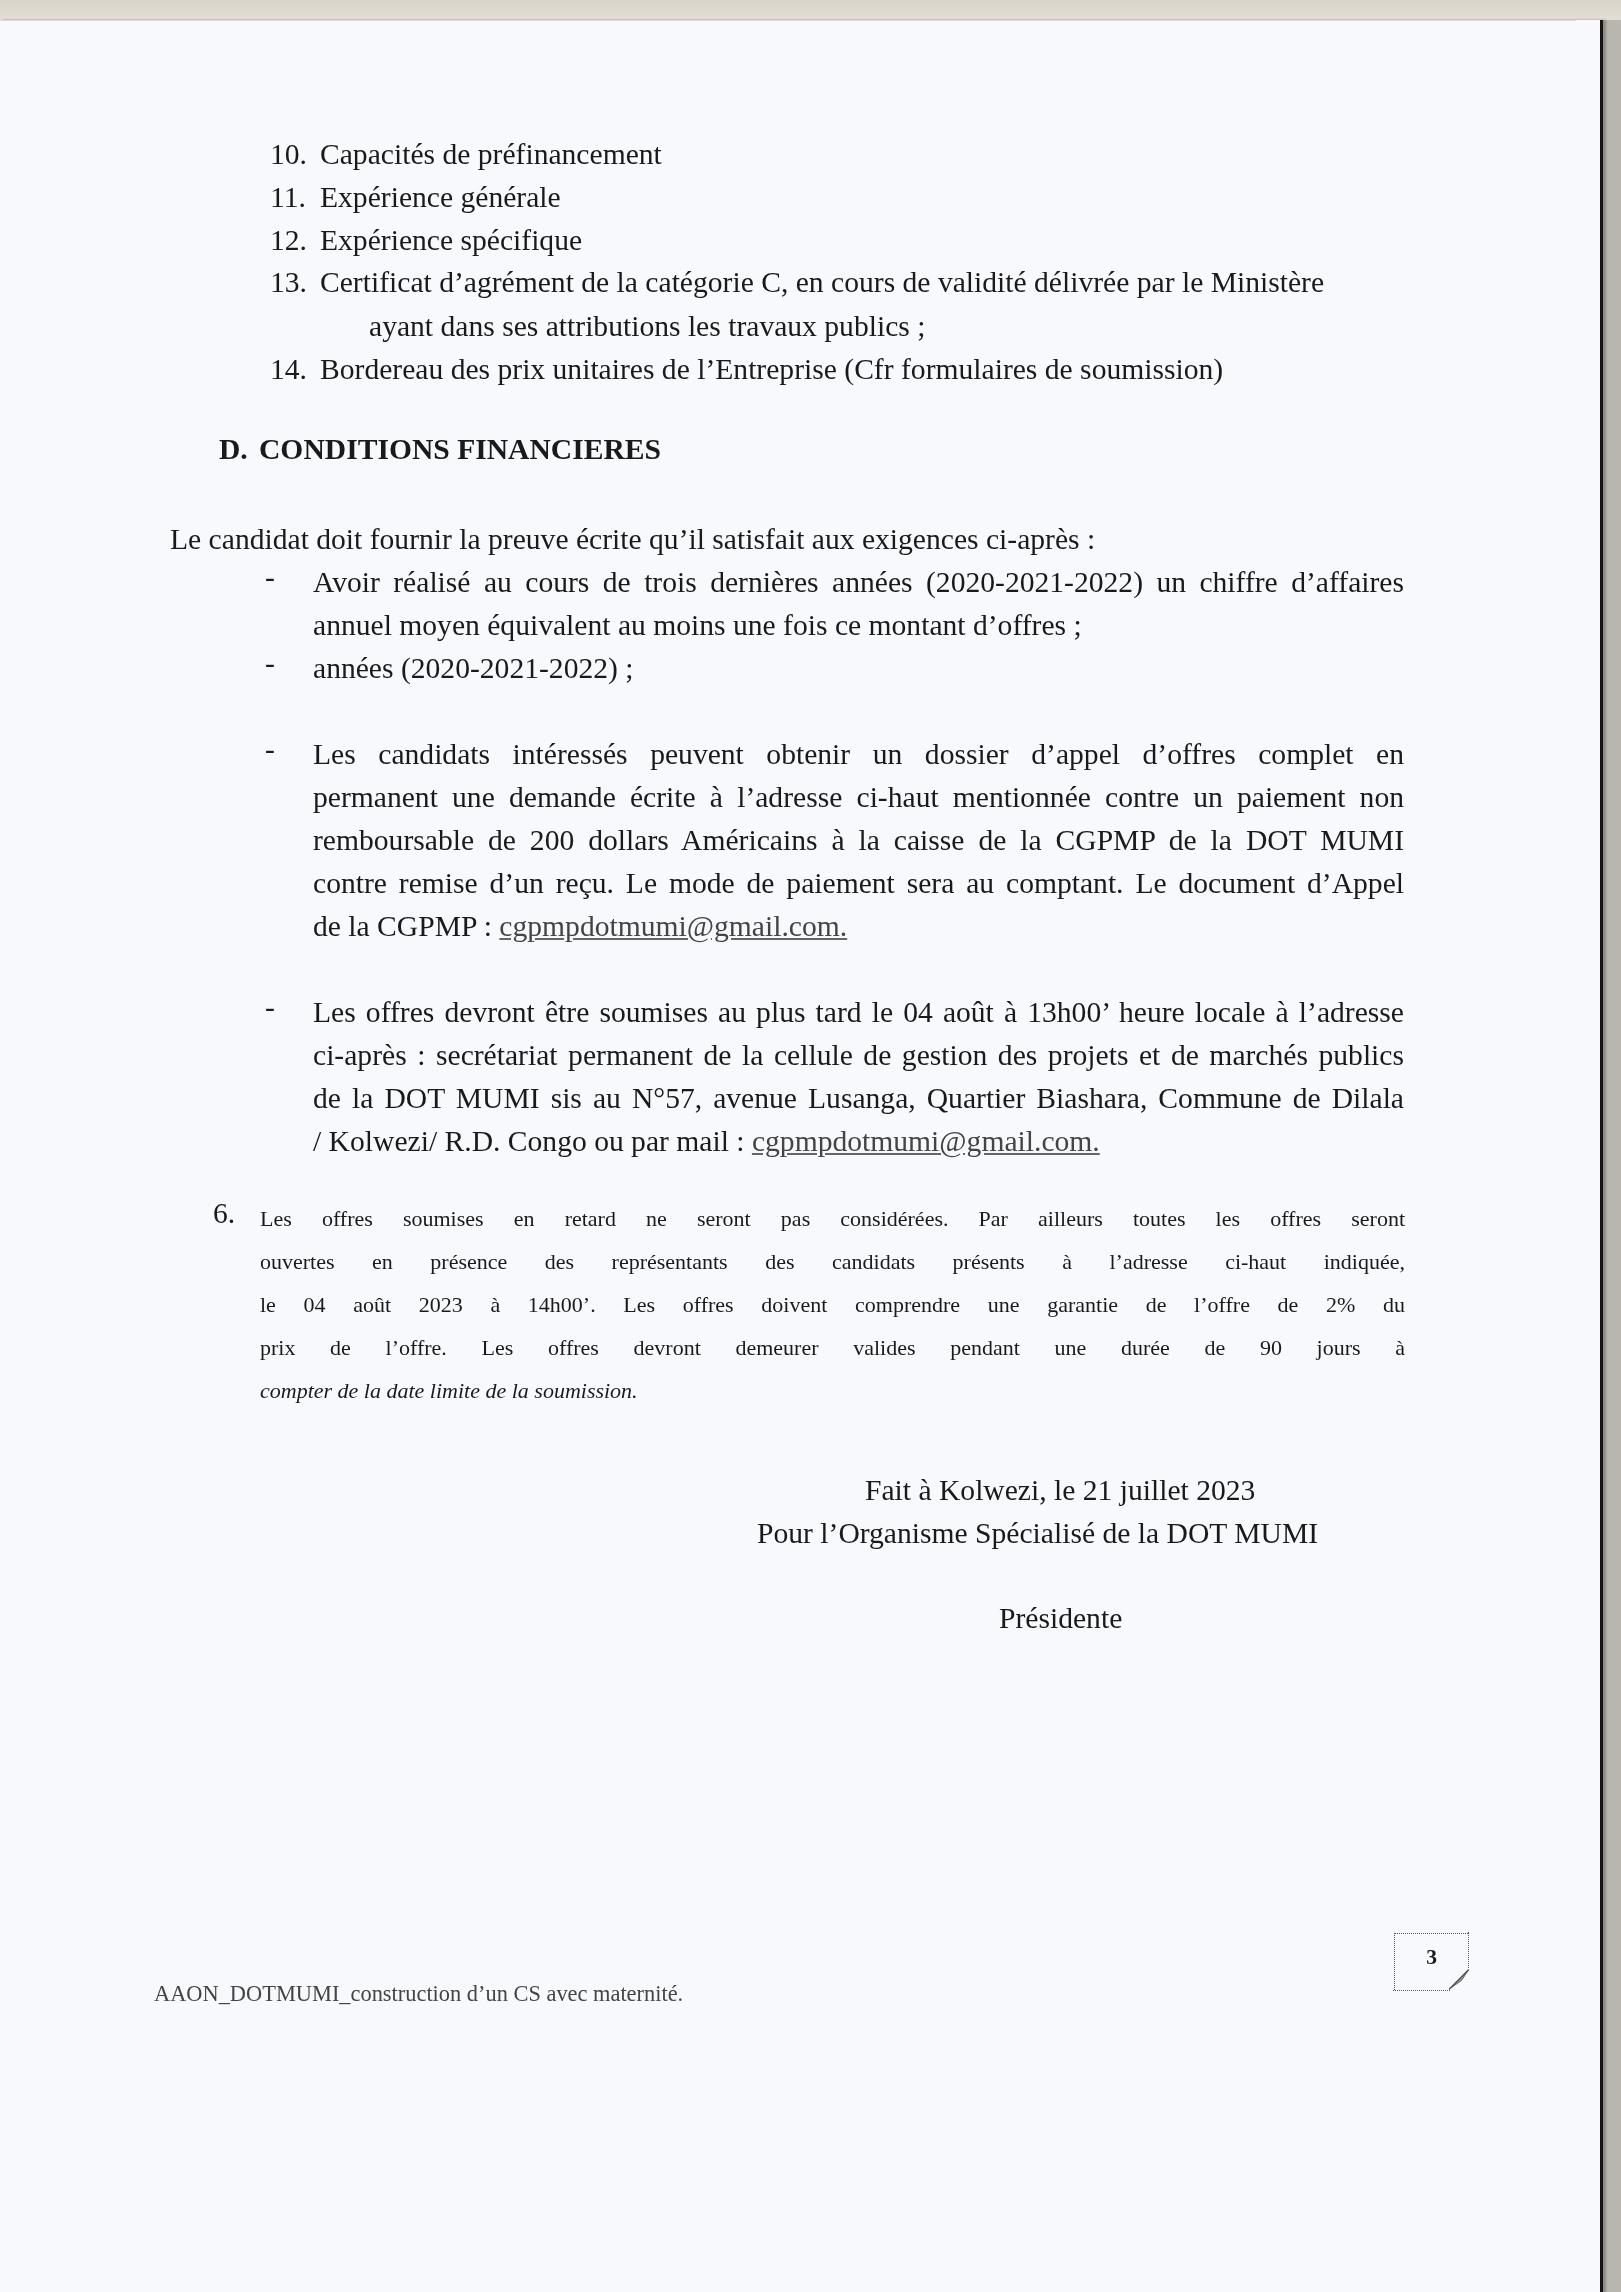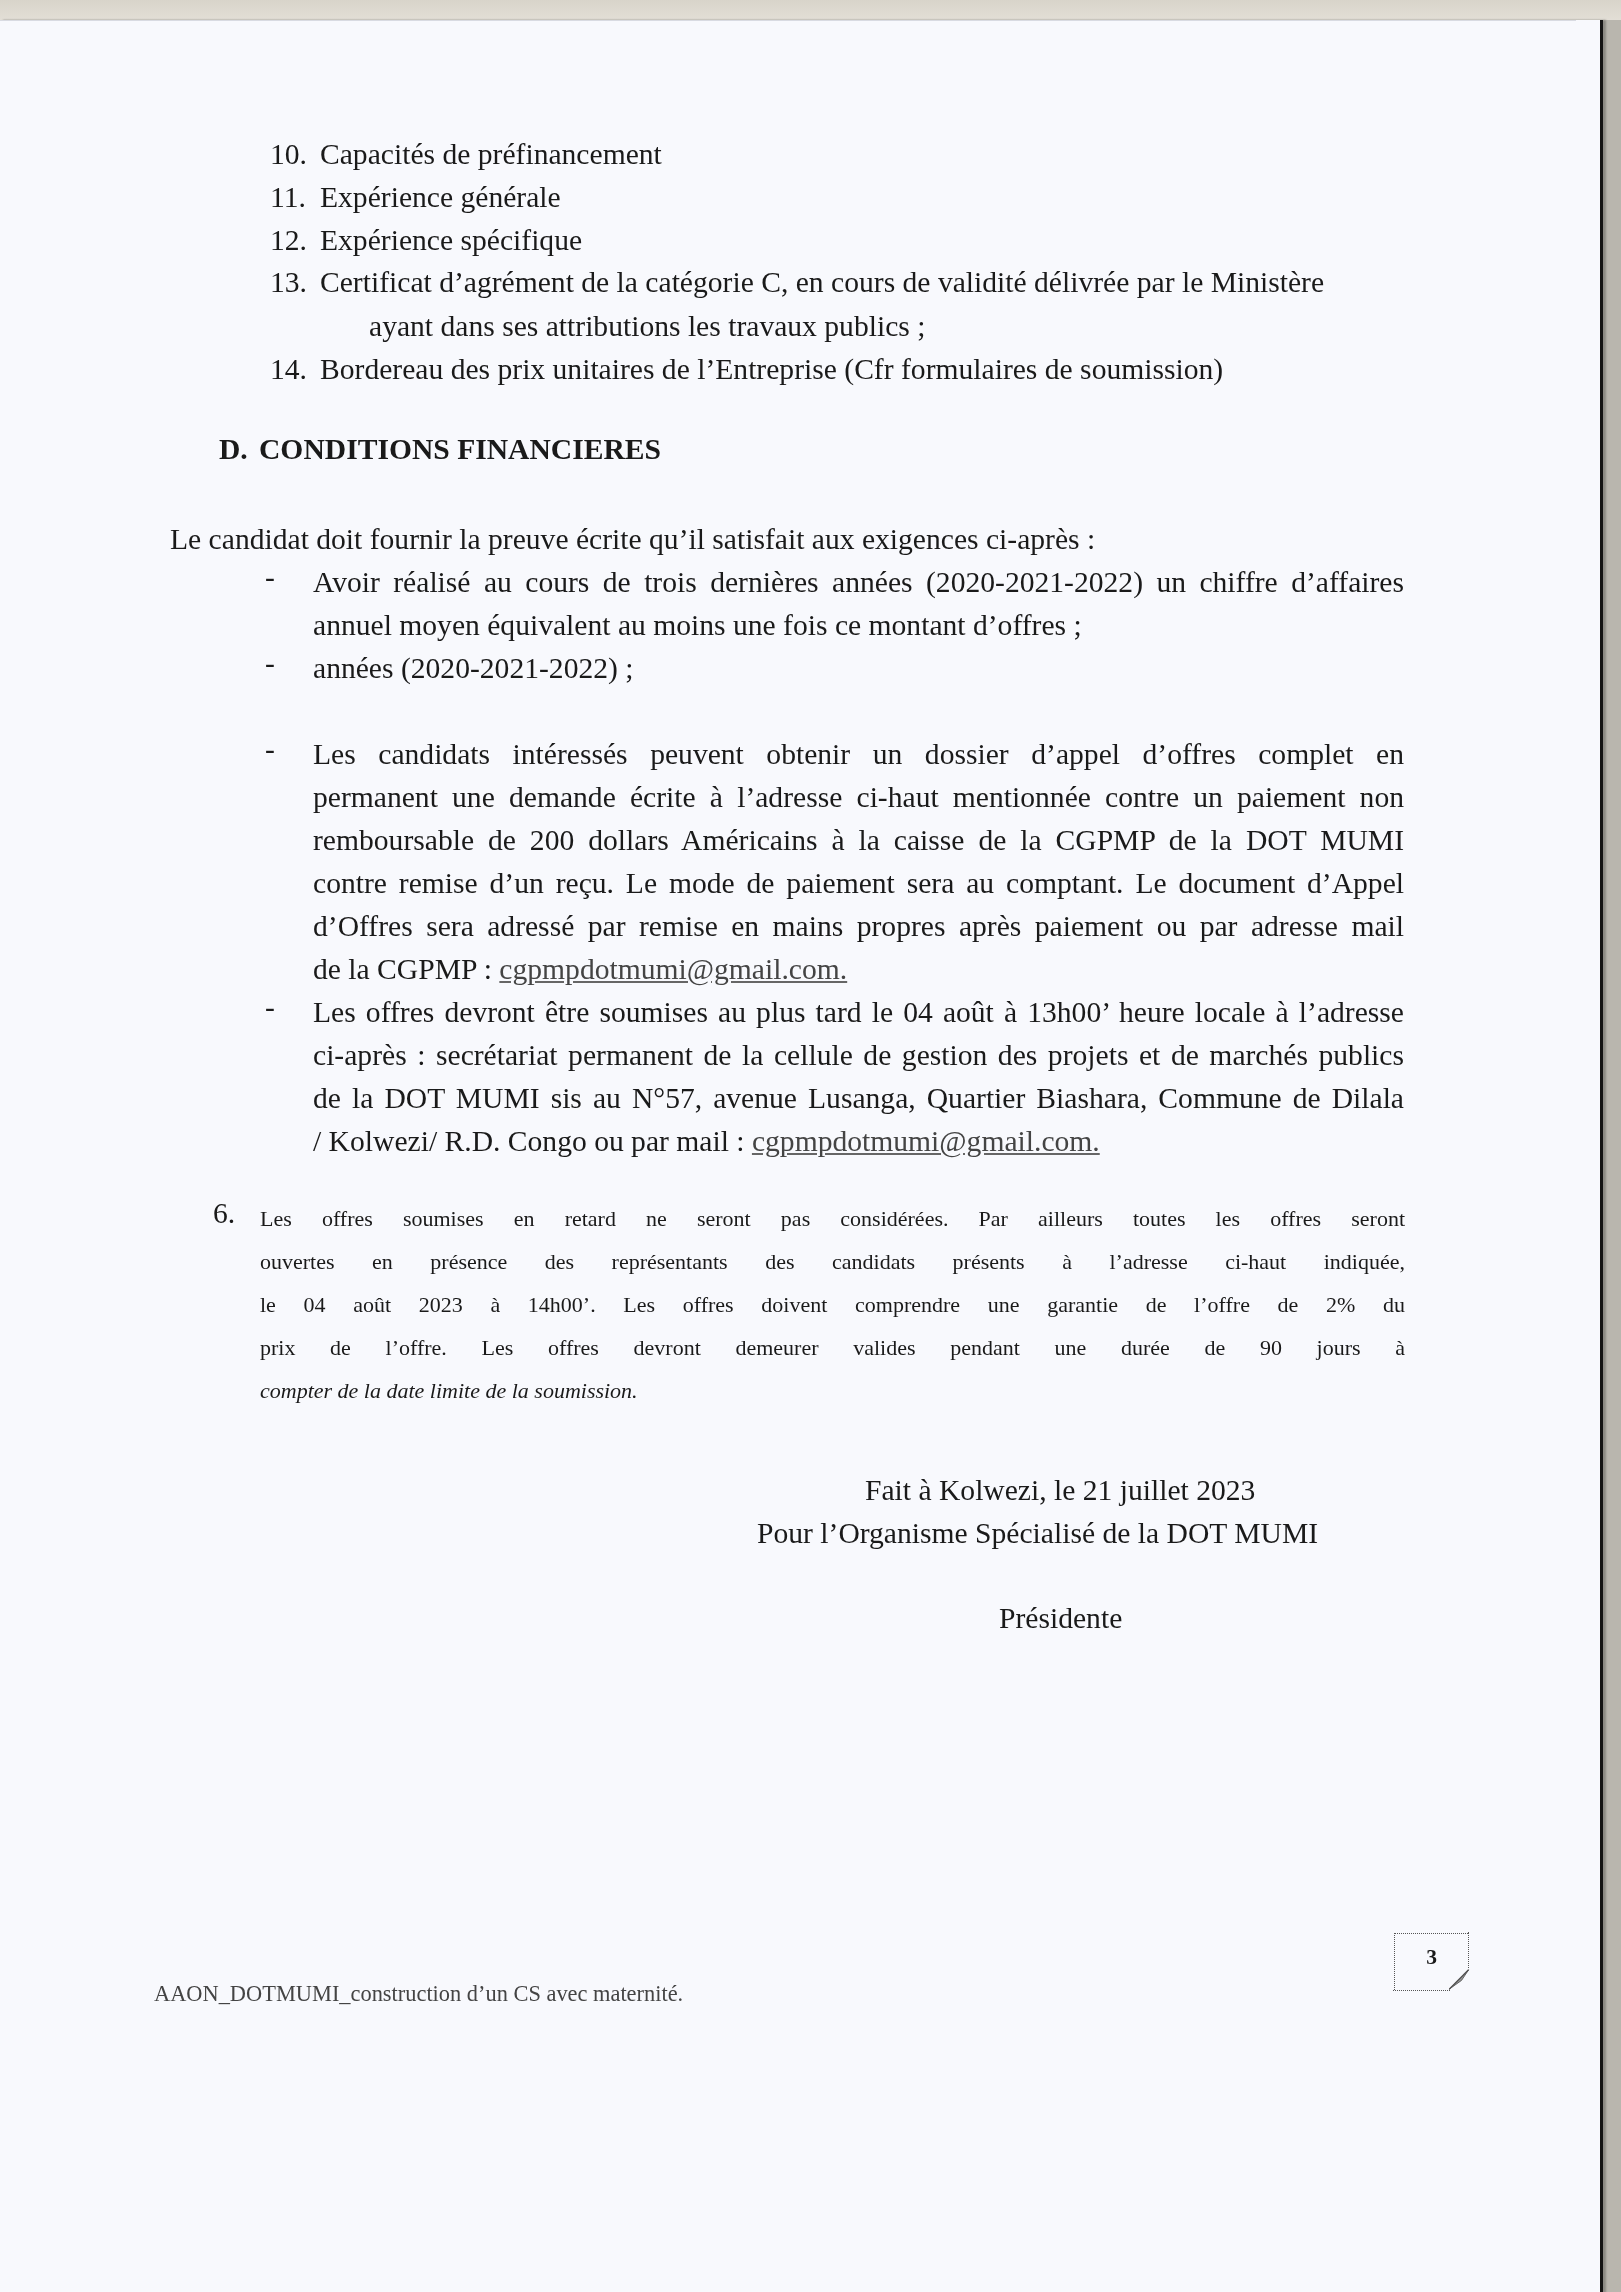--- a/index.html
+++ b/index.html
@@ -211,21 +211,20 @@
 <div class="bullet-text" style="top:647px;">
   <span class="line last">années (2020-2021-2022) ;</span>
 </div>
 
 <div class="bullet" style="top:733px;">-</div>
 <div class="bullet-text" style="top:733px;">
   <span class="line">Les candidats intéressés peuvent obtenir un dossier d’appel d’offres complet en</span>
   <span class="line">permanent une demande écrite à l’adresse ci-haut mentionnée contre un paiement non</span>
   <span class="line">remboursable de 200 dollars Américains à la caisse de la CGPMP de la DOT MUMI</span>
   <span class="line">contre remise d’un reçu. Le mode de paiement sera au comptant. Le document d’Appel</span>
-  <span class="line">d’Offres sera adressé par remise en mains propres après paiement ou par adresse mail</span>
   <span class="line last"><span>de la CGPMP : </span><span class="email">cgpmpdotmumi@gmail.com.</span></span>
 </div>
 
 <div class="bullet" style="top:991px;">-</div>
 <div class="bullet-text" style="top:991px;">
   <span class="line">Les offres devront être soumises au plus tard le 04 août à 13h00’ heure locale à l’adresse</span>
   <span class="line">ci-après : secrétariat permanent de la cellule de gestion des projets et de marchés publics</span>
   <span class="line">de la DOT MUMI sis au N°57, avenue Lusanga, Quartier Biashara, Commune de Dilala</span>
   <span class="line last"><span>/ Kolwezi/ R.D. Congo ou par mail : </span><span class="email">cgpmpdotmumi@gmail.com.</span></span>
 </div>

